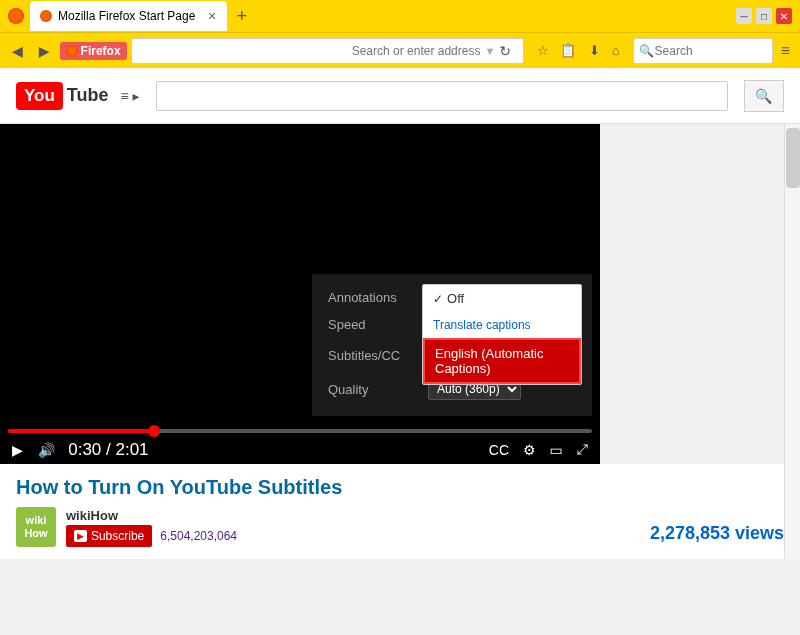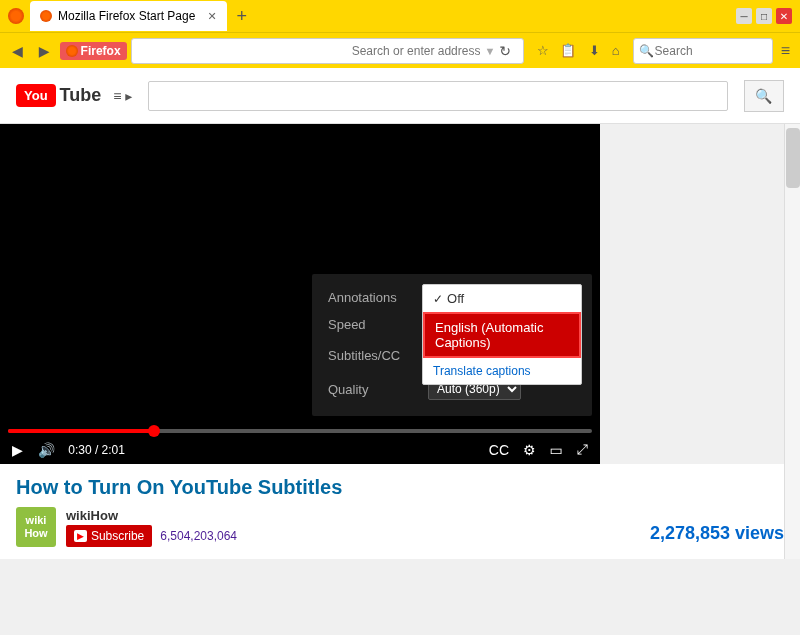--- a/index.html
+++ b/index.html
@@ -77,21 +77,21 @@
     
     .yt-header {
       background: white;
       height: 56px;
       display: flex;
       align-items: center;
       padding: 0 16px;
       border-bottom: 1px solid #e0e0e0;
     }
     .yt-logo { display: flex; align-items: center; gap: 4px; }
-    .yt-logo-icon { background: red; color: white; font-weight: bold; font-size: 13px; padding: 4px 8px; border-radius: 4px; }
+    .yt-logo-icon { background: red; color: white; font-weight: bold; font-size: 17px; padding: 4px 8px; border-radius: 4px; }
     .yt-logo-text { font-size: 20px; font-weight: bold; color: #333; }
     .yt-menu-icon { margin-left: 8px; color: #555; cursor: pointer; font-size: 14px; }
     .yt-search-bar {
       flex: 1;
       margin: 0 20px;
       height: 32px;
       border: 1px solid #ccc;
       border-radius: 2px;
       background: white;
     }
@@ -173,21 +173,21 @@
     }
     .progress-fill { width: 25%; height: 100%; background: red; border-radius: 2px; }
     .progress-dot {
       width: 12px; height: 12px;
       background: red; border-radius: 50%;
       position: absolute; top: -4px; left: 25%;
       transform: translateX(-50%);
     }
     .controls-row { display: flex; align-items: center; gap: 8px; }
     .ctrl-btn { background: none; border: none; color: white; cursor: pointer; font-size: 14px; padding: 2px 4px; }
-    .time-display { color: white; font-size: 12px; }
+    .time-display { color: white; font-size: 17px; }
     .ctrl-spacer { flex: 1; }
     .ctrl-right { display: flex; gap: 6px; align-items: center; }
     .subtitles-select {
       background: rgba(255,255,255,0.1);
       color: white;
       border: 1px solid #555;
       padding: 2px 4px;
       font-size: 12px;
       border-radius: 2px;
       cursor: pointer;
@@ -310,25 +310,25 @@
       <div class="settings-panel">
 
         <div class="settings-row" style="position:relative;">
           <span class="settings-label">Annotations</span>
 
           <div class="annotations-dropdown">
             <div class="dropdown-item active-item">
               <span class="checkmark">✓</span>
               <span>Off</span>
             </div>
+            <div class="dropdown-item translate-item">
+              <span>Translate captions</span>
+            </div>
             <div class="dropdown-item highlighted">
               <span>English (Automatic Captions)</span>
-            </div>
-            <div class="dropdown-item translate-item">
-              <span>Translate captions</span>
             </div>
           </div>
         </div>
 
         <div class="settings-row">
           <span class="settings-label">Speed</span>
         </div>
 
         <div class="settings-row">
           <span class="settings-label">Subtitles/CC</span>

